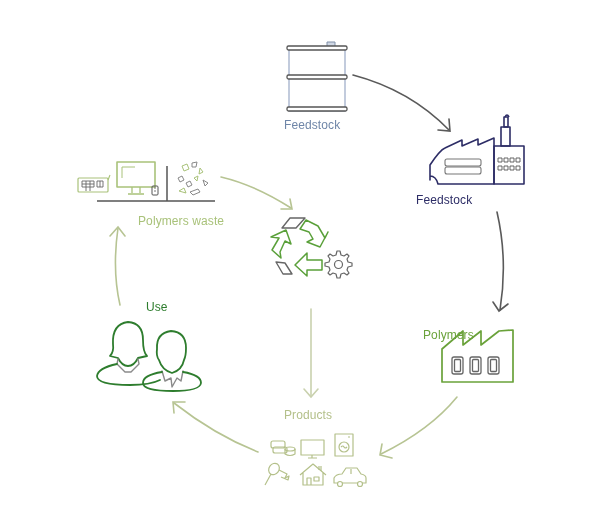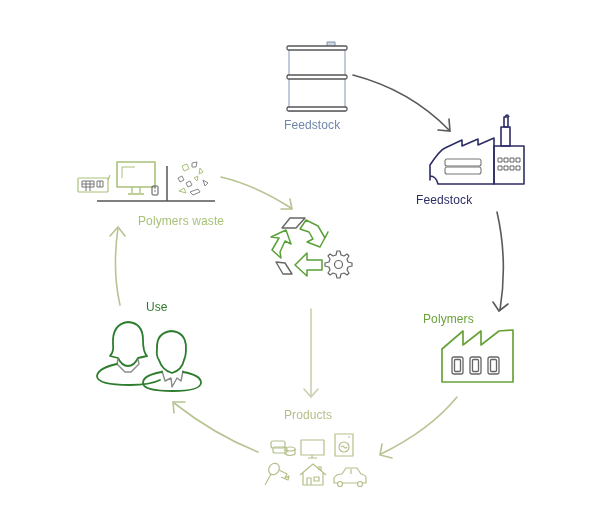--- a/index.html
+++ b/index.html
@@ -1,21 +1,21 @@
 <!DOCTYPE html>
 <html><head>
   <meta charset="utf-8">
   <style>
     html, body { margin: 0; padding: 0; background: #ffffff; }
     body { width: 600px; height: 521px; position: relative; overflow: hidden; font-family: "Liberation Sans", "DejaVu Sans", sans-serif; }
     #stage { position: absolute; left: 0; top: 0; width: 600px; height: 521px; }
     .label { position: absolute; font-size: 12px; white-space: nowrap; letter-spacing: 0.1px; }
     #lbl-feedstock { left: 284px; top: 118px; color: var(--feedstock-color); }
     #lbl-monomers { left: 416px; top: 193px; color: var(--monomers-color); }
-    #lbl-polymers { left: 423px; top: 312px; color: var(--polymers-color); text-align: right; }
+    #lbl-polymers { left: 423px; top: 328px; color: var(--polymers-color); text-align: right; }
     #lbl-products { left: 284px; top: 408px; color: var(--products-color); }
     #lbl-use { left: 146px; top: 300px; color: var(--use-color); }
     #lbl-shredded { left: 138px; top: 214px; color: var(--shredded-color); }
     #lbl-mech { left: 252px; top: 287px; color: var(--mech-color); font-size: 12px; }
     svg { position: absolute; left: 0; top: 0; }
   </style>
 </head>
 <body style="--feedstock-color: #6f86a8; --monomers-color: #2d2d66; --polymers-color: #6aa23a; --products-color: #b4c08a; --use-color: #2e7d2e; --shredded-color: #a9c27a; --mech-color: #5aa03a;">
 
 <div id="stage">

